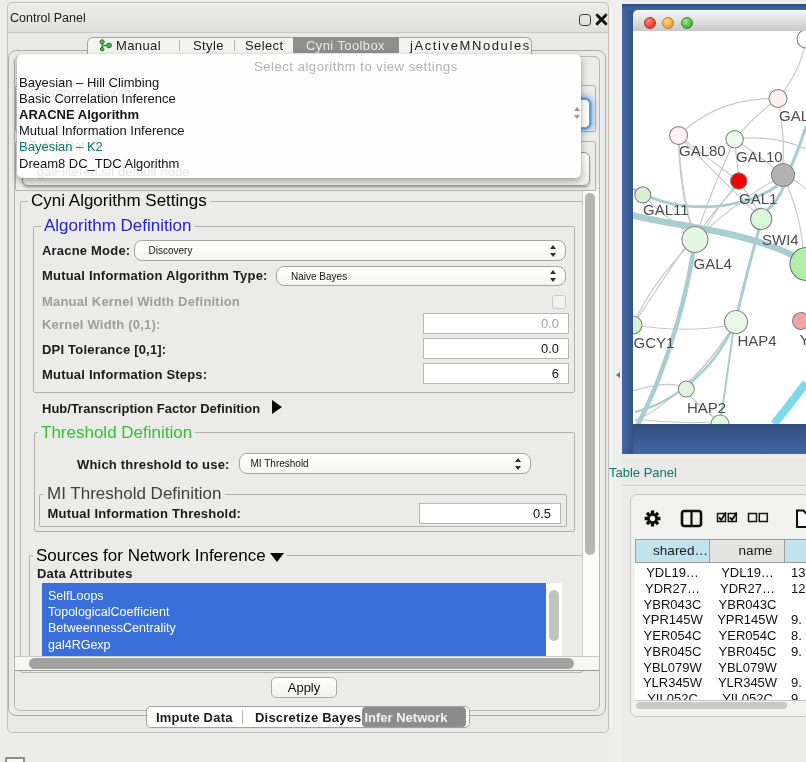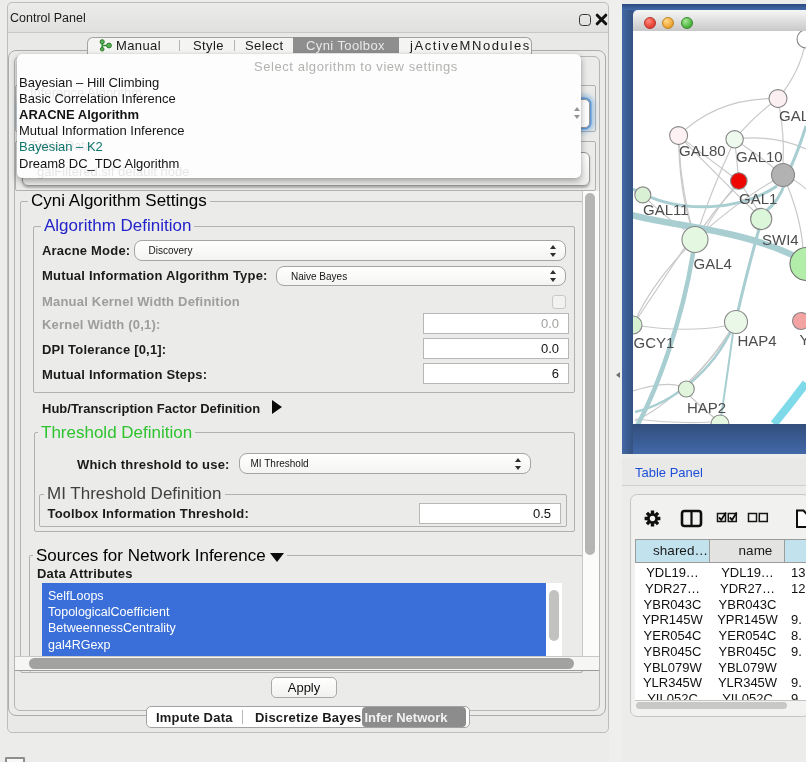--- a/index.html
+++ b/index.html
@@ -80,21 +80,21 @@
 <div class="a gb" style="left:34px;top:432px;width:539px;height:98px"></div>
 <div class="a gt" style="left:38px;top:426px;color:#2fc32f">Threshold Definition</div>
 <div class="a lb" style="left:77px;top:457px">Which threshold to use:</div>
 <div class="a cb" style="left:238.5px;top:453px;width:290px;height:19px">
     <span class="cbt" style="left:11px">MI Threshold</span>
     <span class="ud"></span>
   </div>
 
 <div class="a gb" style="left:38.5px;top:494px;width:526px;height:31px"></div>
 <div class="a gt" style="left:44px;top:487px;color:#404040">MI Threshold Definition</div>
-<div class="a lb" style="left:47.5px;top:506px">Toolbox Information Threshold:</div>
+<div class="a lb" style="left:47.5px;top:506px">Mutual Information Threshold:</div>
 <div class="a tf" style="left:419px;top:503px;width:142px;height:21px;line-height:19px">0.5</div>
 
 <div class="a gb" style="left:29px;top:555px;width:552px;height:116px;border-bottom:none"></div>
 <div class="a gt" style="left:33px;top:548.5px">Sources for Network Inference <span style="display:inline-block;width:0;height:0;border-left:7px solid transparent;border-right:7px solid transparent;border-top:9px solid #0a0a0a;vertical-align:-1px"></span></div>
 <div class="a lb" style="left:37px;top:566px">Data Attributes</div>
 
 <div class="a" style="left:42px;top:583px;width:519.5px;height:73px;background:#fff"></div>
 <div class="a" style="left:42px;top:583px;width:504px;height:73px;background:#3a6ed8"></div>
 <div class="a" style="left:48px;top:589px;font-size:12.5px;color:#fff">SelfLoops</div>
 <div class="a" style="left:48px;top:605.2px;font-size:12.5px;color:#fff">TopologicalCoefficient</div>
@@ -214,21 +214,21 @@
 <text x="129" y="214">SWI4</text>
 <text x="60.5" y="238">GAL4</text>
 <text x="0.5" y="317">GCY1</text>
 <text x="104.5" y="315">HAP4</text>
 <text x="166.5" y="314">Y</text>
 <text x="54" y="381.5">HAP2</text>
 </g>
 </svg>
 
 <div class="a" style="left:622px;top:459px;width:184px;height:26px;background:#e9e9e7;border-bottom:1px solid #cfcfcd"></div>
-<div class="a" style="left:635px;top:465px;font-size:13px;color:#1d4ed8">Table Panel</div>
+<div class="a" style="left:609px;top:465px;font-size:13px;color:#0f766e">Table Panel</div>
 
 <div class="a" style="left:630px;top:494px;width:180px;height:223px;background:#f1f1ef;border:1px solid #c6c6c4;border-radius:7px;box-sizing:border-box"></div>
 <svg class="a" style="left:640px;top:505px" width="166" height="26" viewBox="0 0 166 26">
 <g fill="#0f0f0f">
 <circle cx="12.5" cy="13.5" r="5.4"></circle>
 <g stroke="#0f0f0f" stroke-width="3.4">
 <path d="M12.5,5.6 V21.4 M4.6,13.5 H20.4 M6.9,7.9 L18.1,19.1 M6.9,19.1 L18.1,7.9"></path>
 </g>
 <circle cx="12.5" cy="13.5" r="2.7" fill="#f1f1ef"></circle>
 </g>

